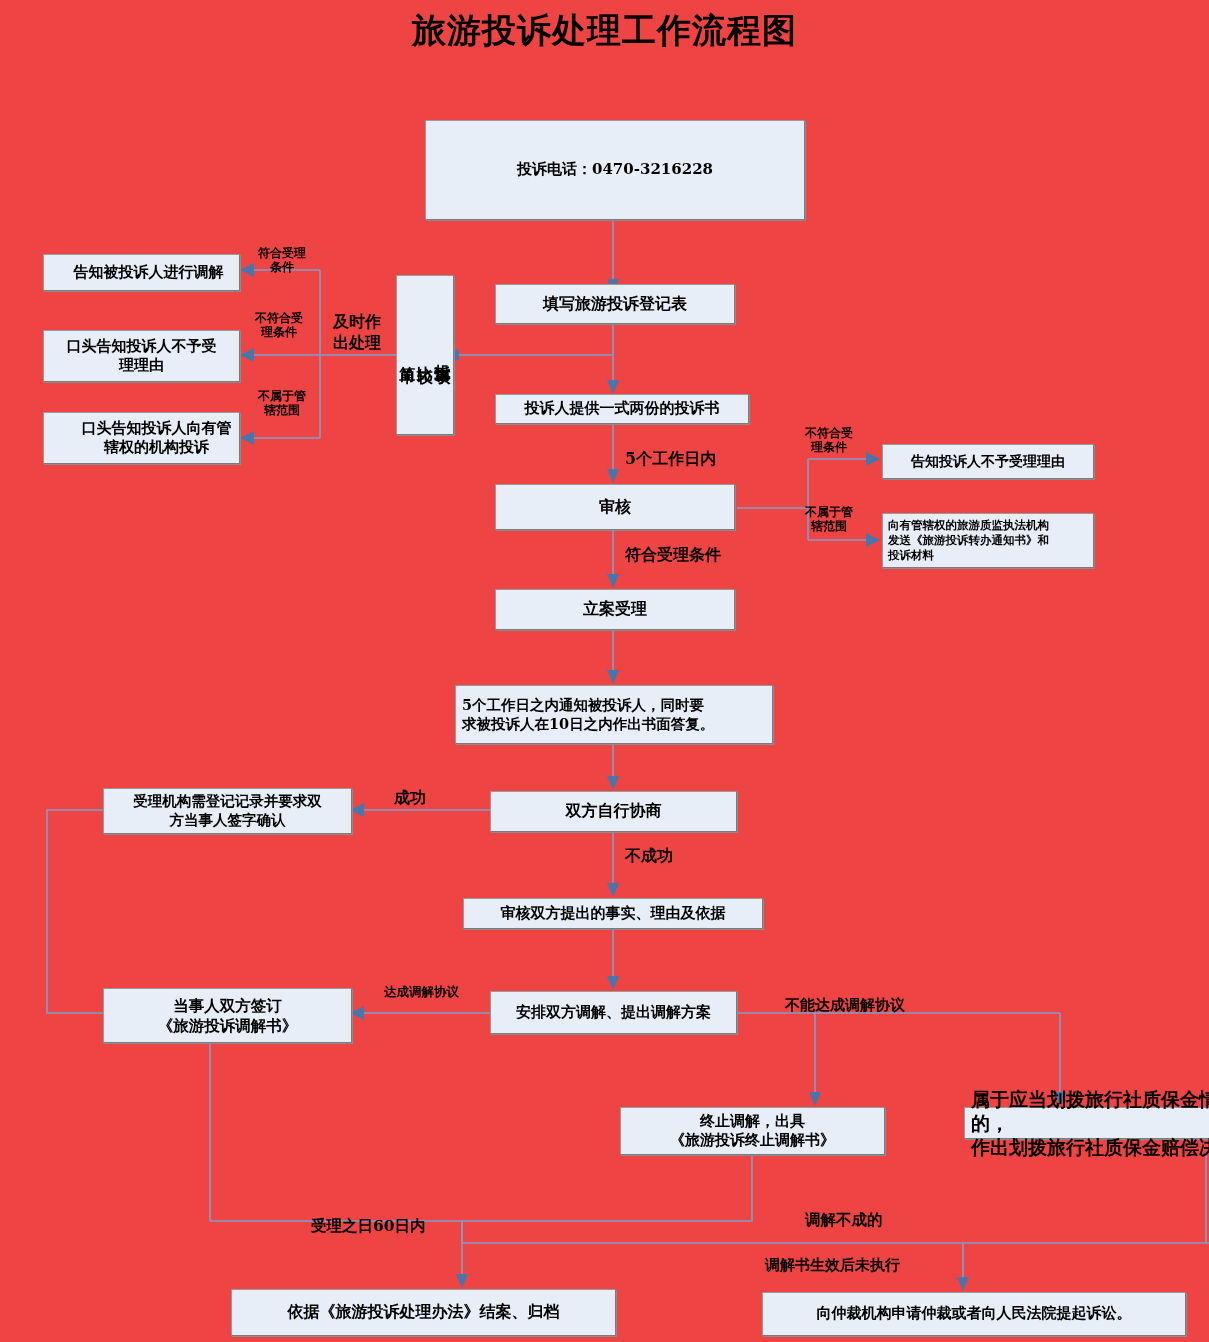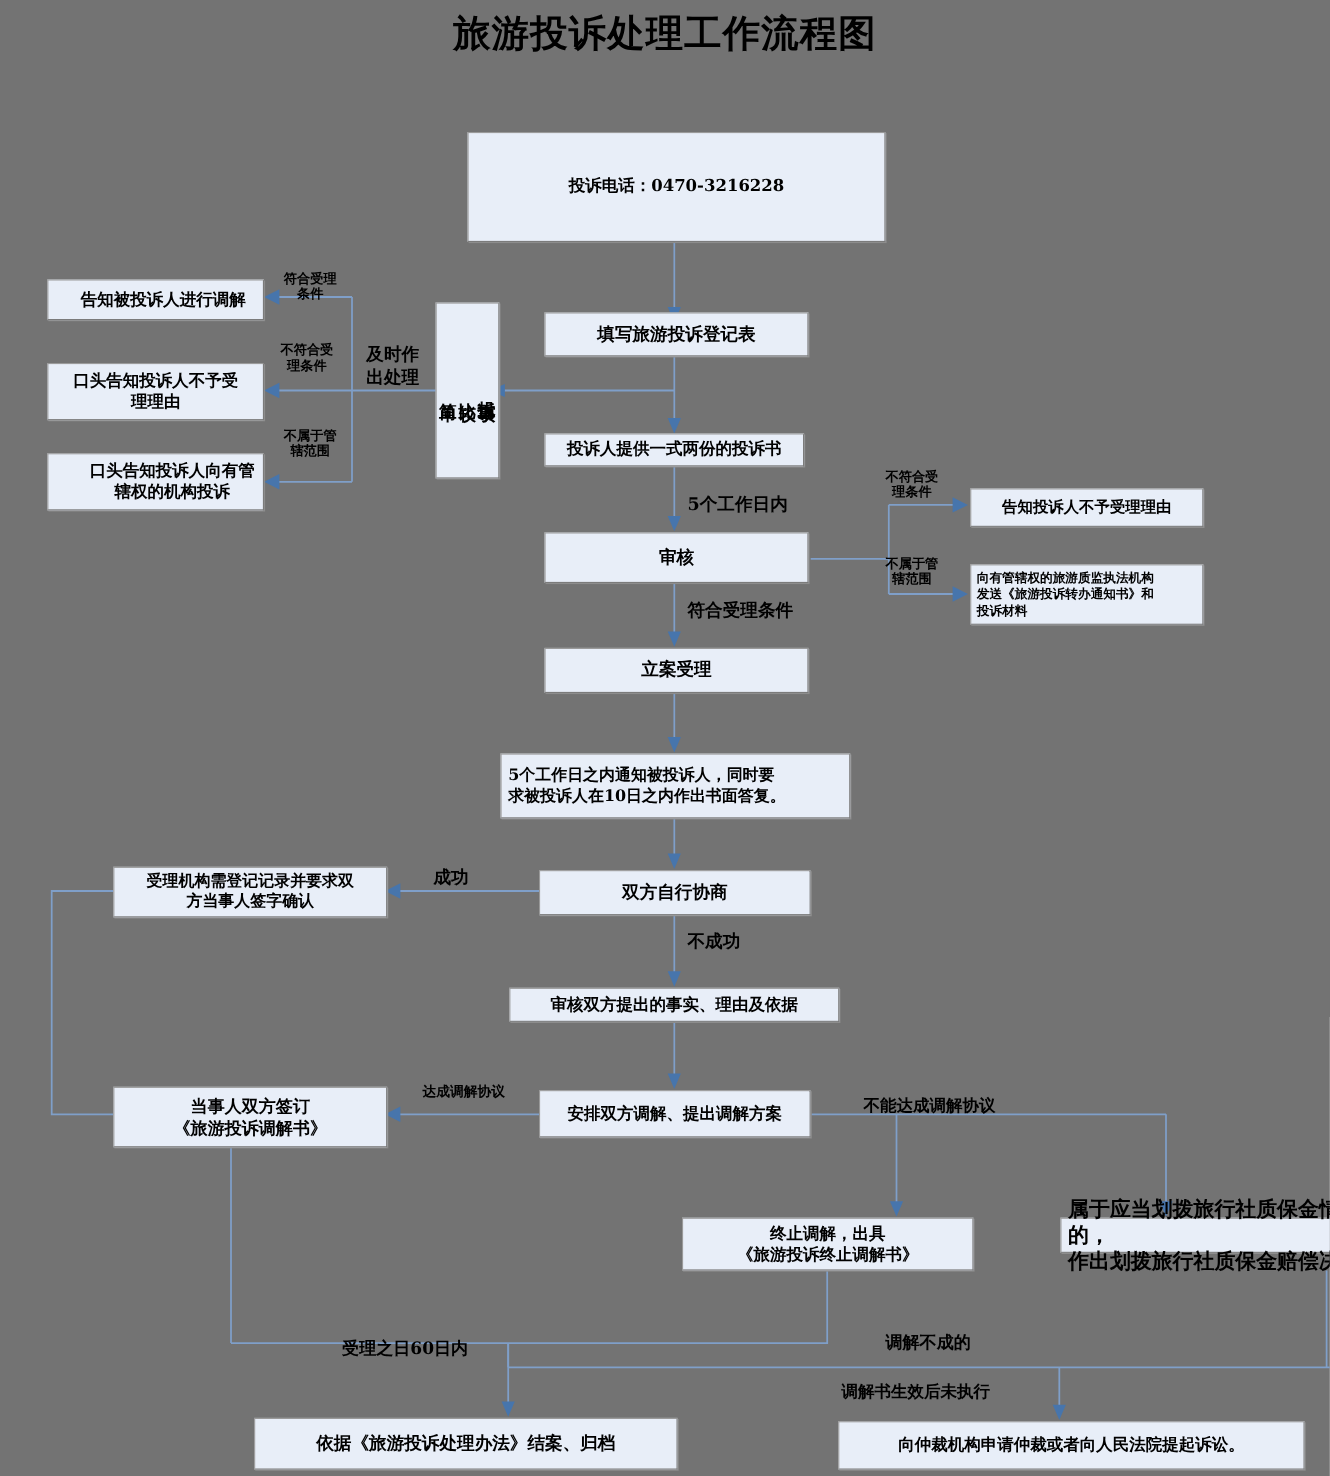--- a/index.html
+++ b/index.html
@@ -1,17 +1,17 @@
 <!DOCTYPE html>
 <html><head>
 <meta charset="utf-8">
 <style>
   html,body{margin:0;padding:0;background:#ffffff;}
   body{width:1209px;height:1342px;font-family:"DejaVu Serif","Liberation Serif",serif;}
-  #stage{position:relative;width:1209px;height:1342px;overflow:hidden;background:#737373;}
+  #stage{position:relative;width:1209px;height:1342px;overflow:hidden;background:#ef4444;}
 
   #title{
     position:absolute;left:0;top:8px;width:1209px;text-align:center;
     font-size:34px;font-weight:bold;color:#000;letter-spacing:1px;
     font-family:"DejaVu Serif","Liberation Serif",serif;
   }
 
   .node{
     position:absolute;box-sizing:border-box;
     background:#e8eef8;
@@ -154,21 +154,21 @@
   <div class="node" style="left:43px;top:330px;width:197px;height:52px;font-size:15px;">
     <span style="white-space: pre-line;">口头告知投诉人不予受
 理理由</span>
   </div>
 
   <div class="node" style="left:43px;top:412px;width:197px;height:52px;font-size:15px;">
     <span style="white-space: pre-line; margin-left: 30px;">口头告知投诉人向有管
 辖权的机构投诉</span>
   </div>
 
-  <div class="node" style="left:495px;top:394px;width:236px;height:30px;font-size:15px;">
+  <div class="node" style="left:495px;top:394px;width:254px;height:30px;font-size:15px;">
     <span style="white-space: pre-line;">投诉人提供一式两份的投诉书</span>
   </div>
 
   <div class="node" style="left:495px;top:484px;width:240px;height:46px;font-size:16px;">
     <span style="white-space: pre-line;">审核</span>
   </div>
 
   <div class="node" style="left:882px;top:444px;width:212px;height:35px;font-size:14px;">
     <span style="white-space: pre-line;">告知投诉人不予受理理由</span>
   </div>

